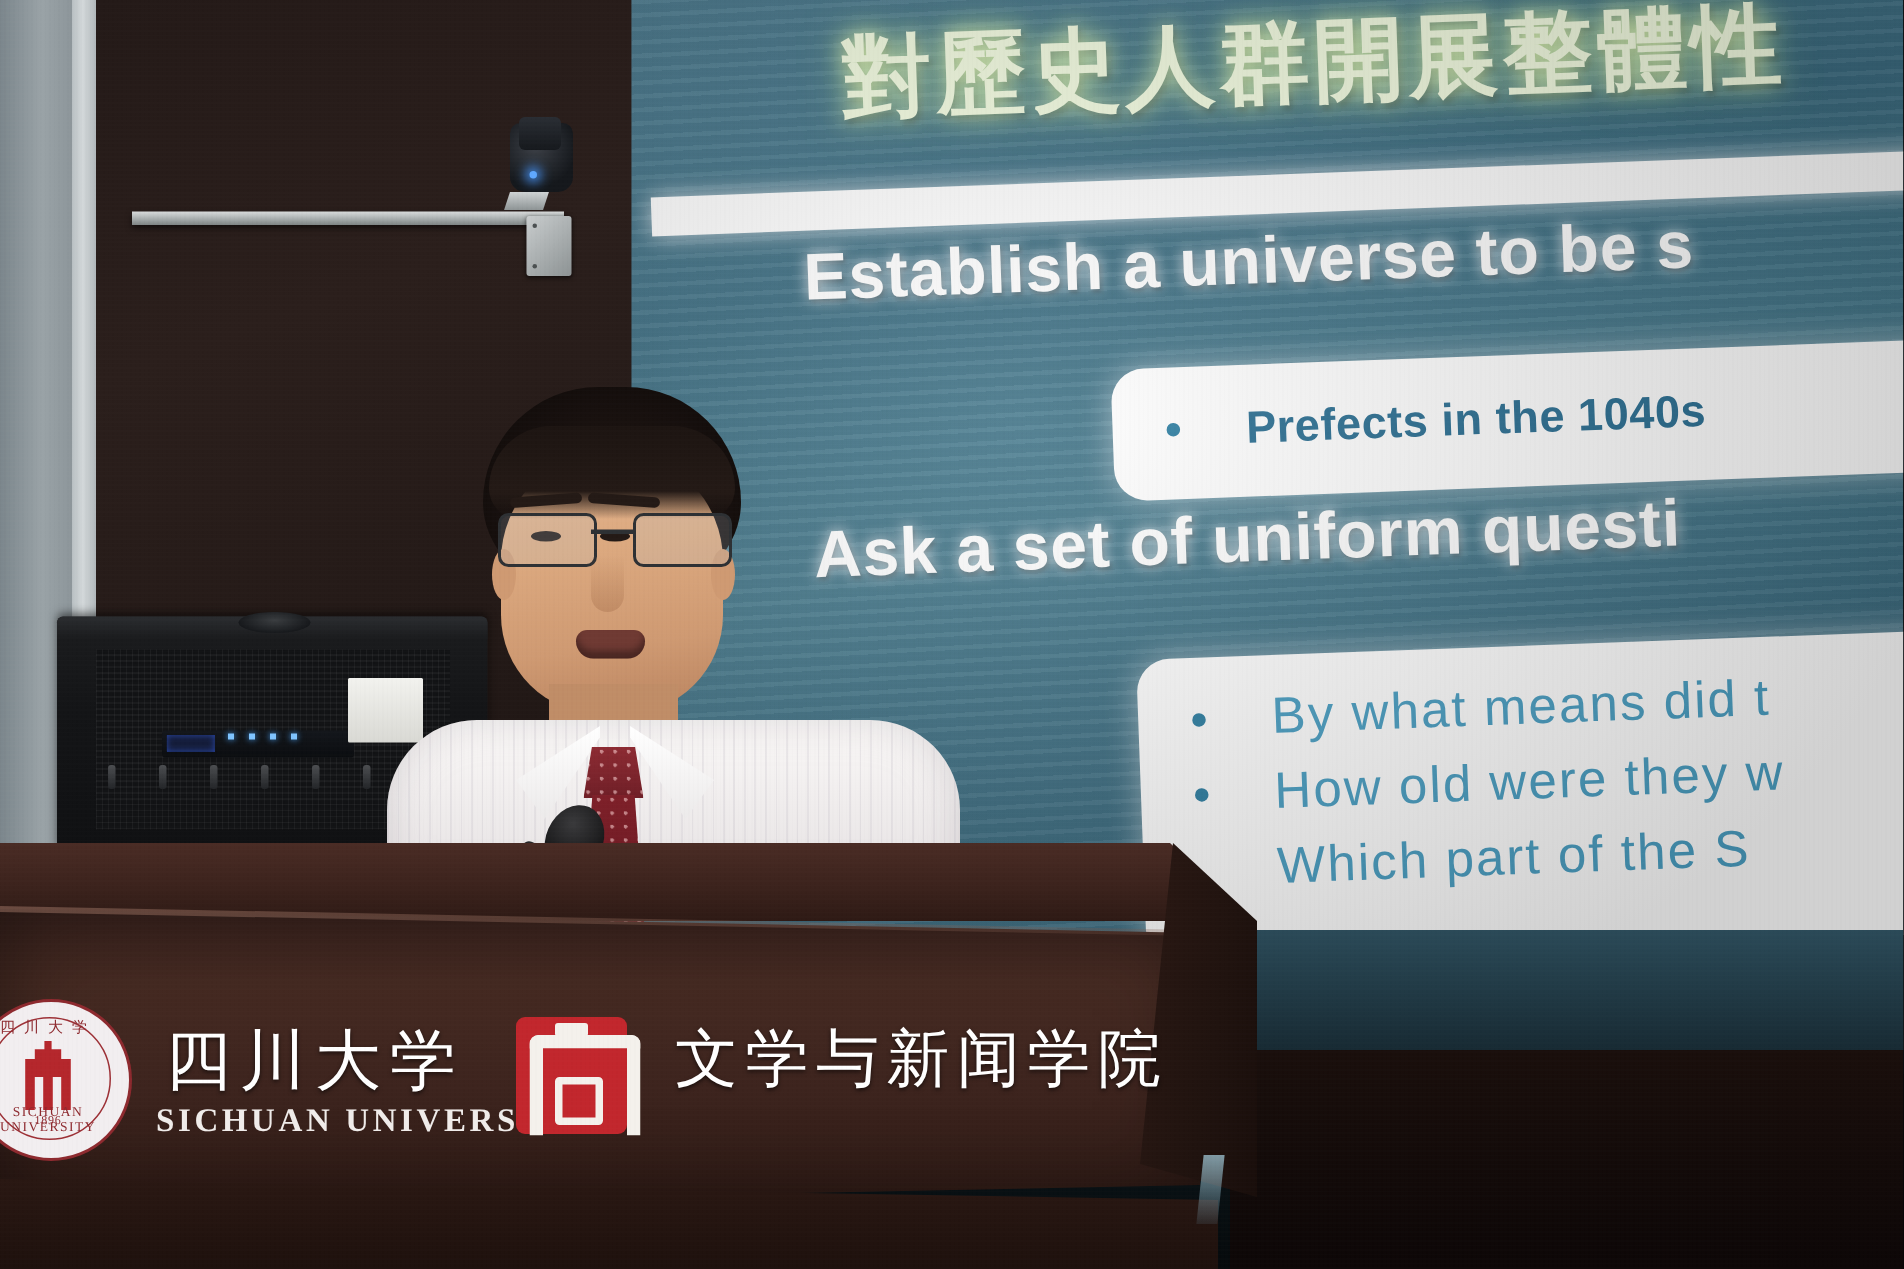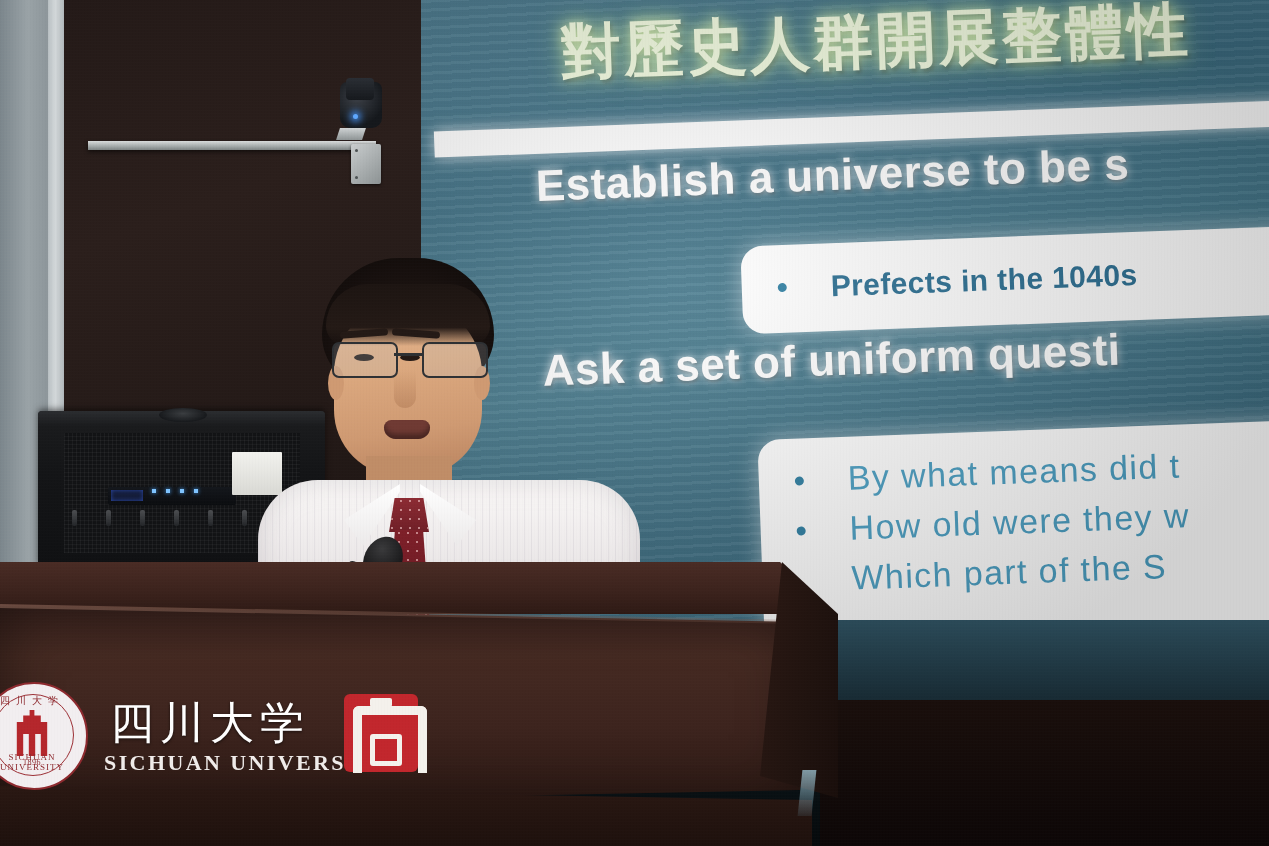--- a/index.html
+++ b/index.html
@@ -323,21 +323,21 @@
     clip-path:polygon(22px 0,78px 52px,78px 236px,0 214px);
   }
   .podium-hl{
     position:absolute;left:0;top:604px;width:800px;height:4px;
     background:linear-gradient(90deg,rgba(150,110,95,.55),rgba(120,85,72,.25));
     transform:rotate(1.15deg);transform-origin:0 0;
   }
 
   
   .brand{
-    position:absolute;left:0;top:656px;width:790px;height:150px;
+    position:absolute;left:0;top:640px;width:790px;height:150px;
   }
   .seal{
     position:absolute;left:2px;top:22px;width:86px;height:112px;
   }
   .seal-circle{
     position:absolute;left:-22px;top:4px;width:104px;height:104px;border-radius:50%;
     background:#f2eef0;border:2px solid #8e2a2f;
   }
   .seal-inner{
     position:absolute;left:-10px;top:16px;width:80px;height:80px;border-radius:50%;
@@ -560,16 +560,17 @@
       <div class="seal-arc">SICHUAN UNIVERSITY</div>
     </div>
 
     <div class="scu-cjk">四川大学</div>
     <div class="scu-en">SICHUAN UNIVERSITY</div>
 
     <div class="lj-seal">
       <span class="lj-seal-tab"></span>
     </div>
 
+    <div class="lj-cjk">文学与新闻学院</div>
   </div>
 
   <div class="grain"></div>
 </div>
 
 </body></html>

